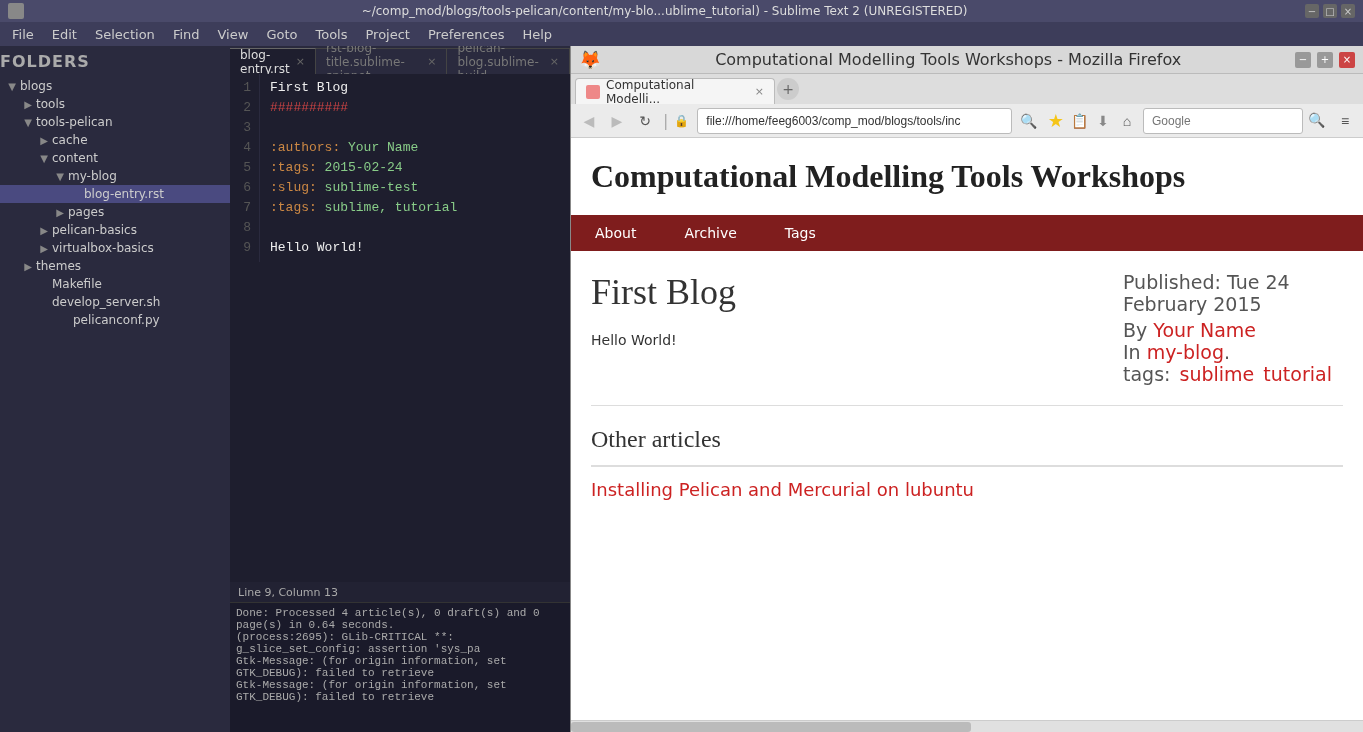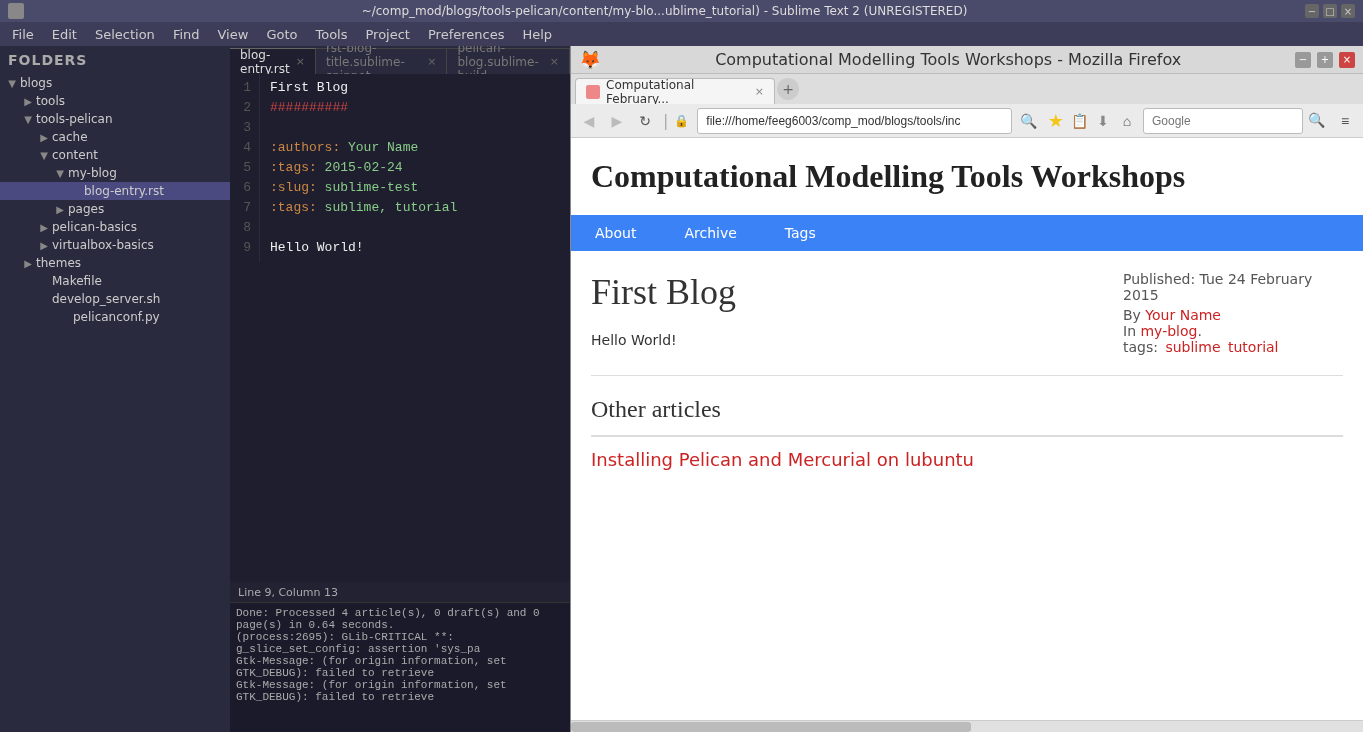--- a/index.html
+++ b/index.html
@@ -45,22 +45,22 @@
       width: 230px;
       background: #2a2a3e;
       color: #ccc;
       font-size: 12px;
       overflow-y: auto;
       flex-shrink: 0;
       display: flex;
       flex-direction: column;
     }
     .sidebar-header {
-      padding: 6px 8px;
-      font-size: 14px;
+      padding: 6px 0;
+      font-size: 16px;
       font-weight: bold;
       color: #aaa;
       letter-spacing: 1px;
     }
     .tree-item {
       display: flex;
       align-items: center;
       padding: 2px 4px;
       cursor: pointer;
       user-select: none;
@@ -232,21 +232,21 @@
       background: #fff;
       padding: 20px 20px 20px 20px;
     }
     .site-title {
       font-size: 32px;
       font-weight: bold;
       color: #222;
       font-family: Georgia, serif;
     }
     .site-nav {
-      background: #3b82f6;
+      background: #7f1d1d;
       display: flex;
       padding: 0;
     }
     .site-nav-item {
       padding: 10px 24px;
       color: #fff;
       font-size: 14px;
       cursor: pointer;
       text-decoration: none;
     }
@@ -255,21 +255,21 @@
       padding: 20px;
       display: flex;
       gap: 20px;
     }
     .article-main { flex: 1; }
     .article-title { font-size: 36px; color: #333; font-family: Georgia, serif; margin-bottom: 16px; }
     .article-body { font-size: 14px; color: #333; line-height: 1.6; }
 
     .article-meta {
       width: 220px;
-      font-size: 14px;
+      font-size: 19px;
       color: #555;
       margin-left: 8px;
     }
     .meta-link { color: #cc2222; text-decoration: none; }
 
     .article-divider {
       border: none;
       border-top: 1px solid #ddd;
       margin: 0 20px;
     }
@@ -499,21 +499,21 @@
       <div class="browser-title-controls">
         <div class="browser-title-btn">−</div>
         <div class="browser-title-btn">+</div>
         <div class="browser-title-btn" style="background:#cc4444;">×</div>
       </div>
     </div>
 
     <div class="browser-tab-bar">
       <div class="browser-tab">
         <div class="browser-tab-icon"></div>
-        <span>Computational February...</span>
+        <span>Computational Modelli...</span>
         <span class="browser-tab-close">×</span>
       </div>
       <div class="browser-tab-new">+</div>
     </div>
 
     <div class="browser-nav-bar">
       <button class="nav-btn disabled">◀</button>
       <button class="nav-btn disabled">▶</button>
       <button class="nav-btn">↻</button>
       <span style="color:#aaa; font-size:16px; margin: 0 2px;">|</span>

